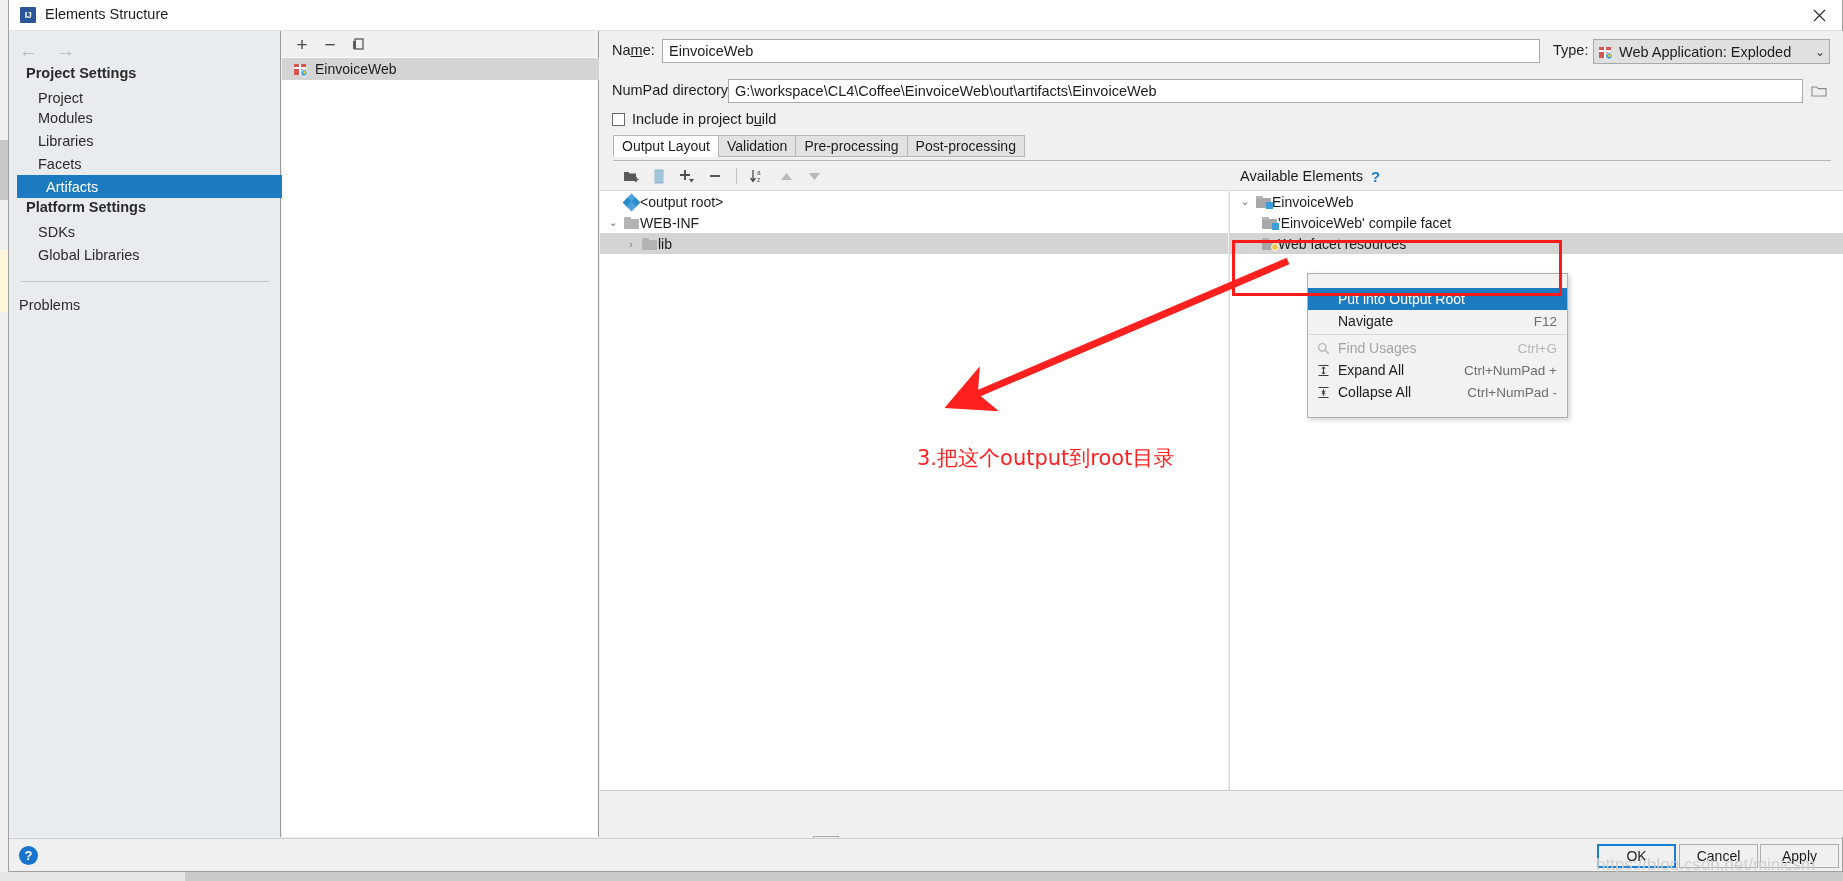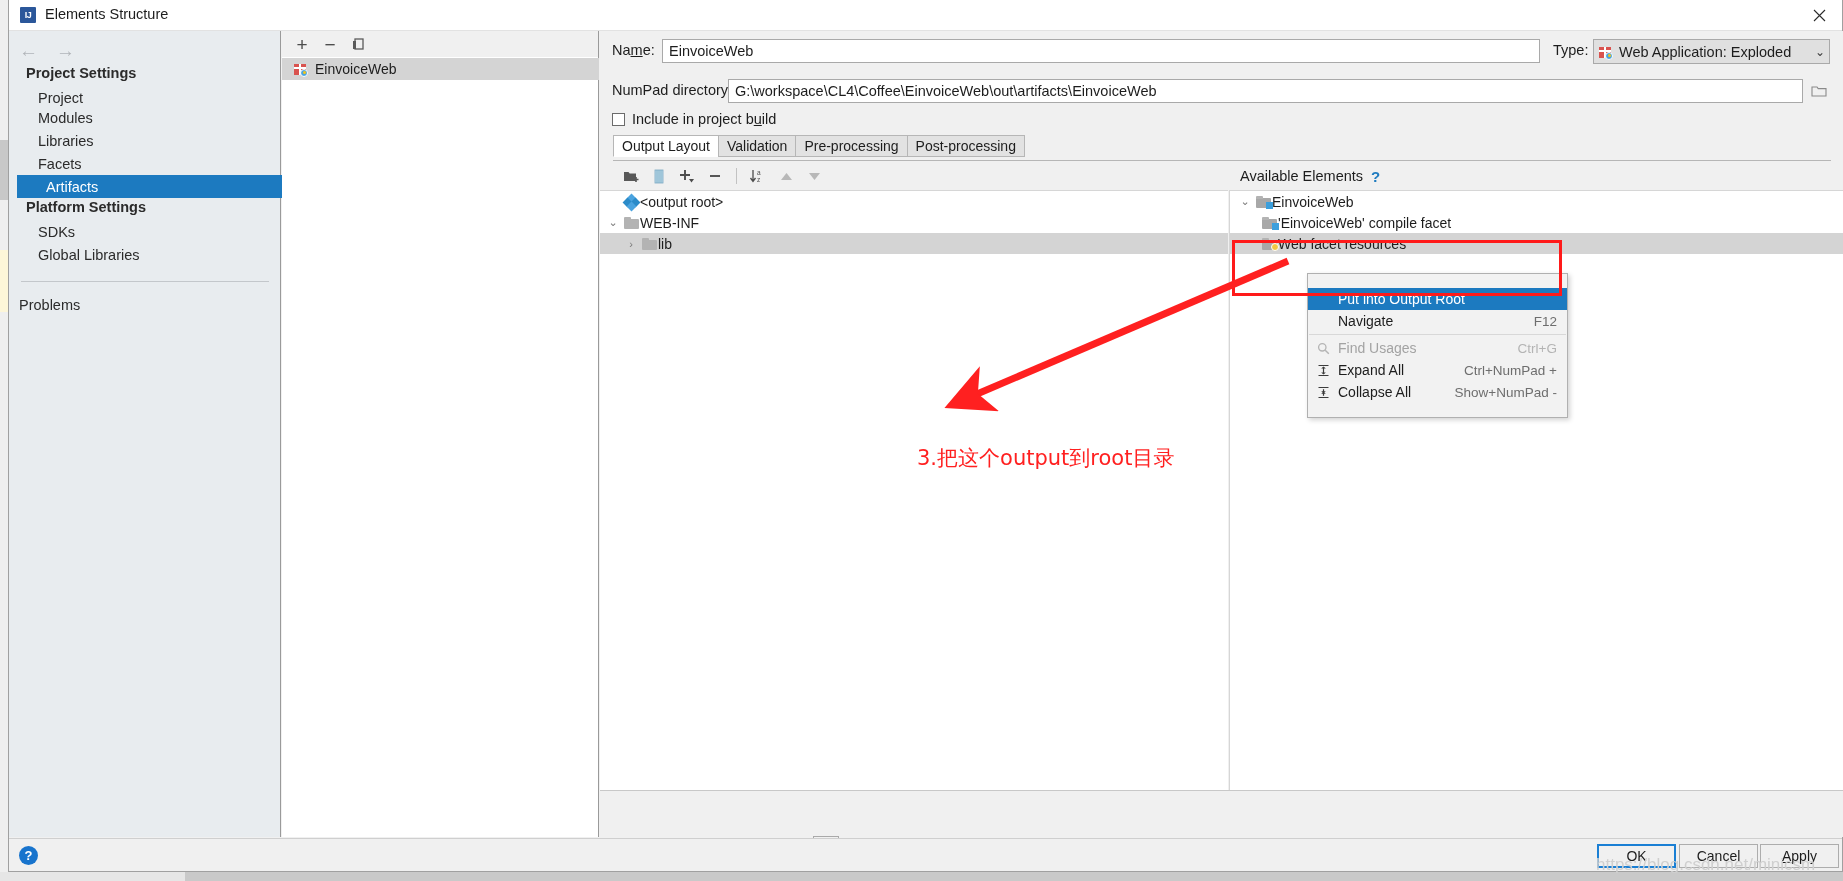--- a/index.html
+++ b/index.html
@@ -760,21 +760,21 @@
       <div class="ctx-item">
         <span class="ic">
           <svg width="13" height="13" viewBox="0 0 13 13">
             <path d="M1.5,1.5 L11.5,1.5 M1.5,11.5 L11.5,11.5" stroke="#3c3c3c" stroke-width="1.2"></path>
             <path d="M6.5,3.2 L6.5,9.8" stroke="#3c3c3c" stroke-width="1.2"></path>
             <path d="M4.2,5.2 L6.5,7.2 L8.8,5.2" fill="#3c3c3c"></path>
             <path d="M4.2,7.8 L6.5,5.8 L8.8,7.8" fill="#3c3c3c"></path>
           </svg>
         </span>
         <span>Collapse All</span>
-        <span class="shortcut">Show+NumPad -</span>
+        <span class="shortcut">Ctrl+NumPad -</span>
       </div>
     </div>
 
   </div>
 
   <div class="ann-box"></div>
 
   <svg class="ann-arrow" viewBox="0 0 400 180">
     <defs>
       <marker id="ahead" markerWidth="7" markerHeight="7" refX="5.2" refY="3.5" orient="auto">

